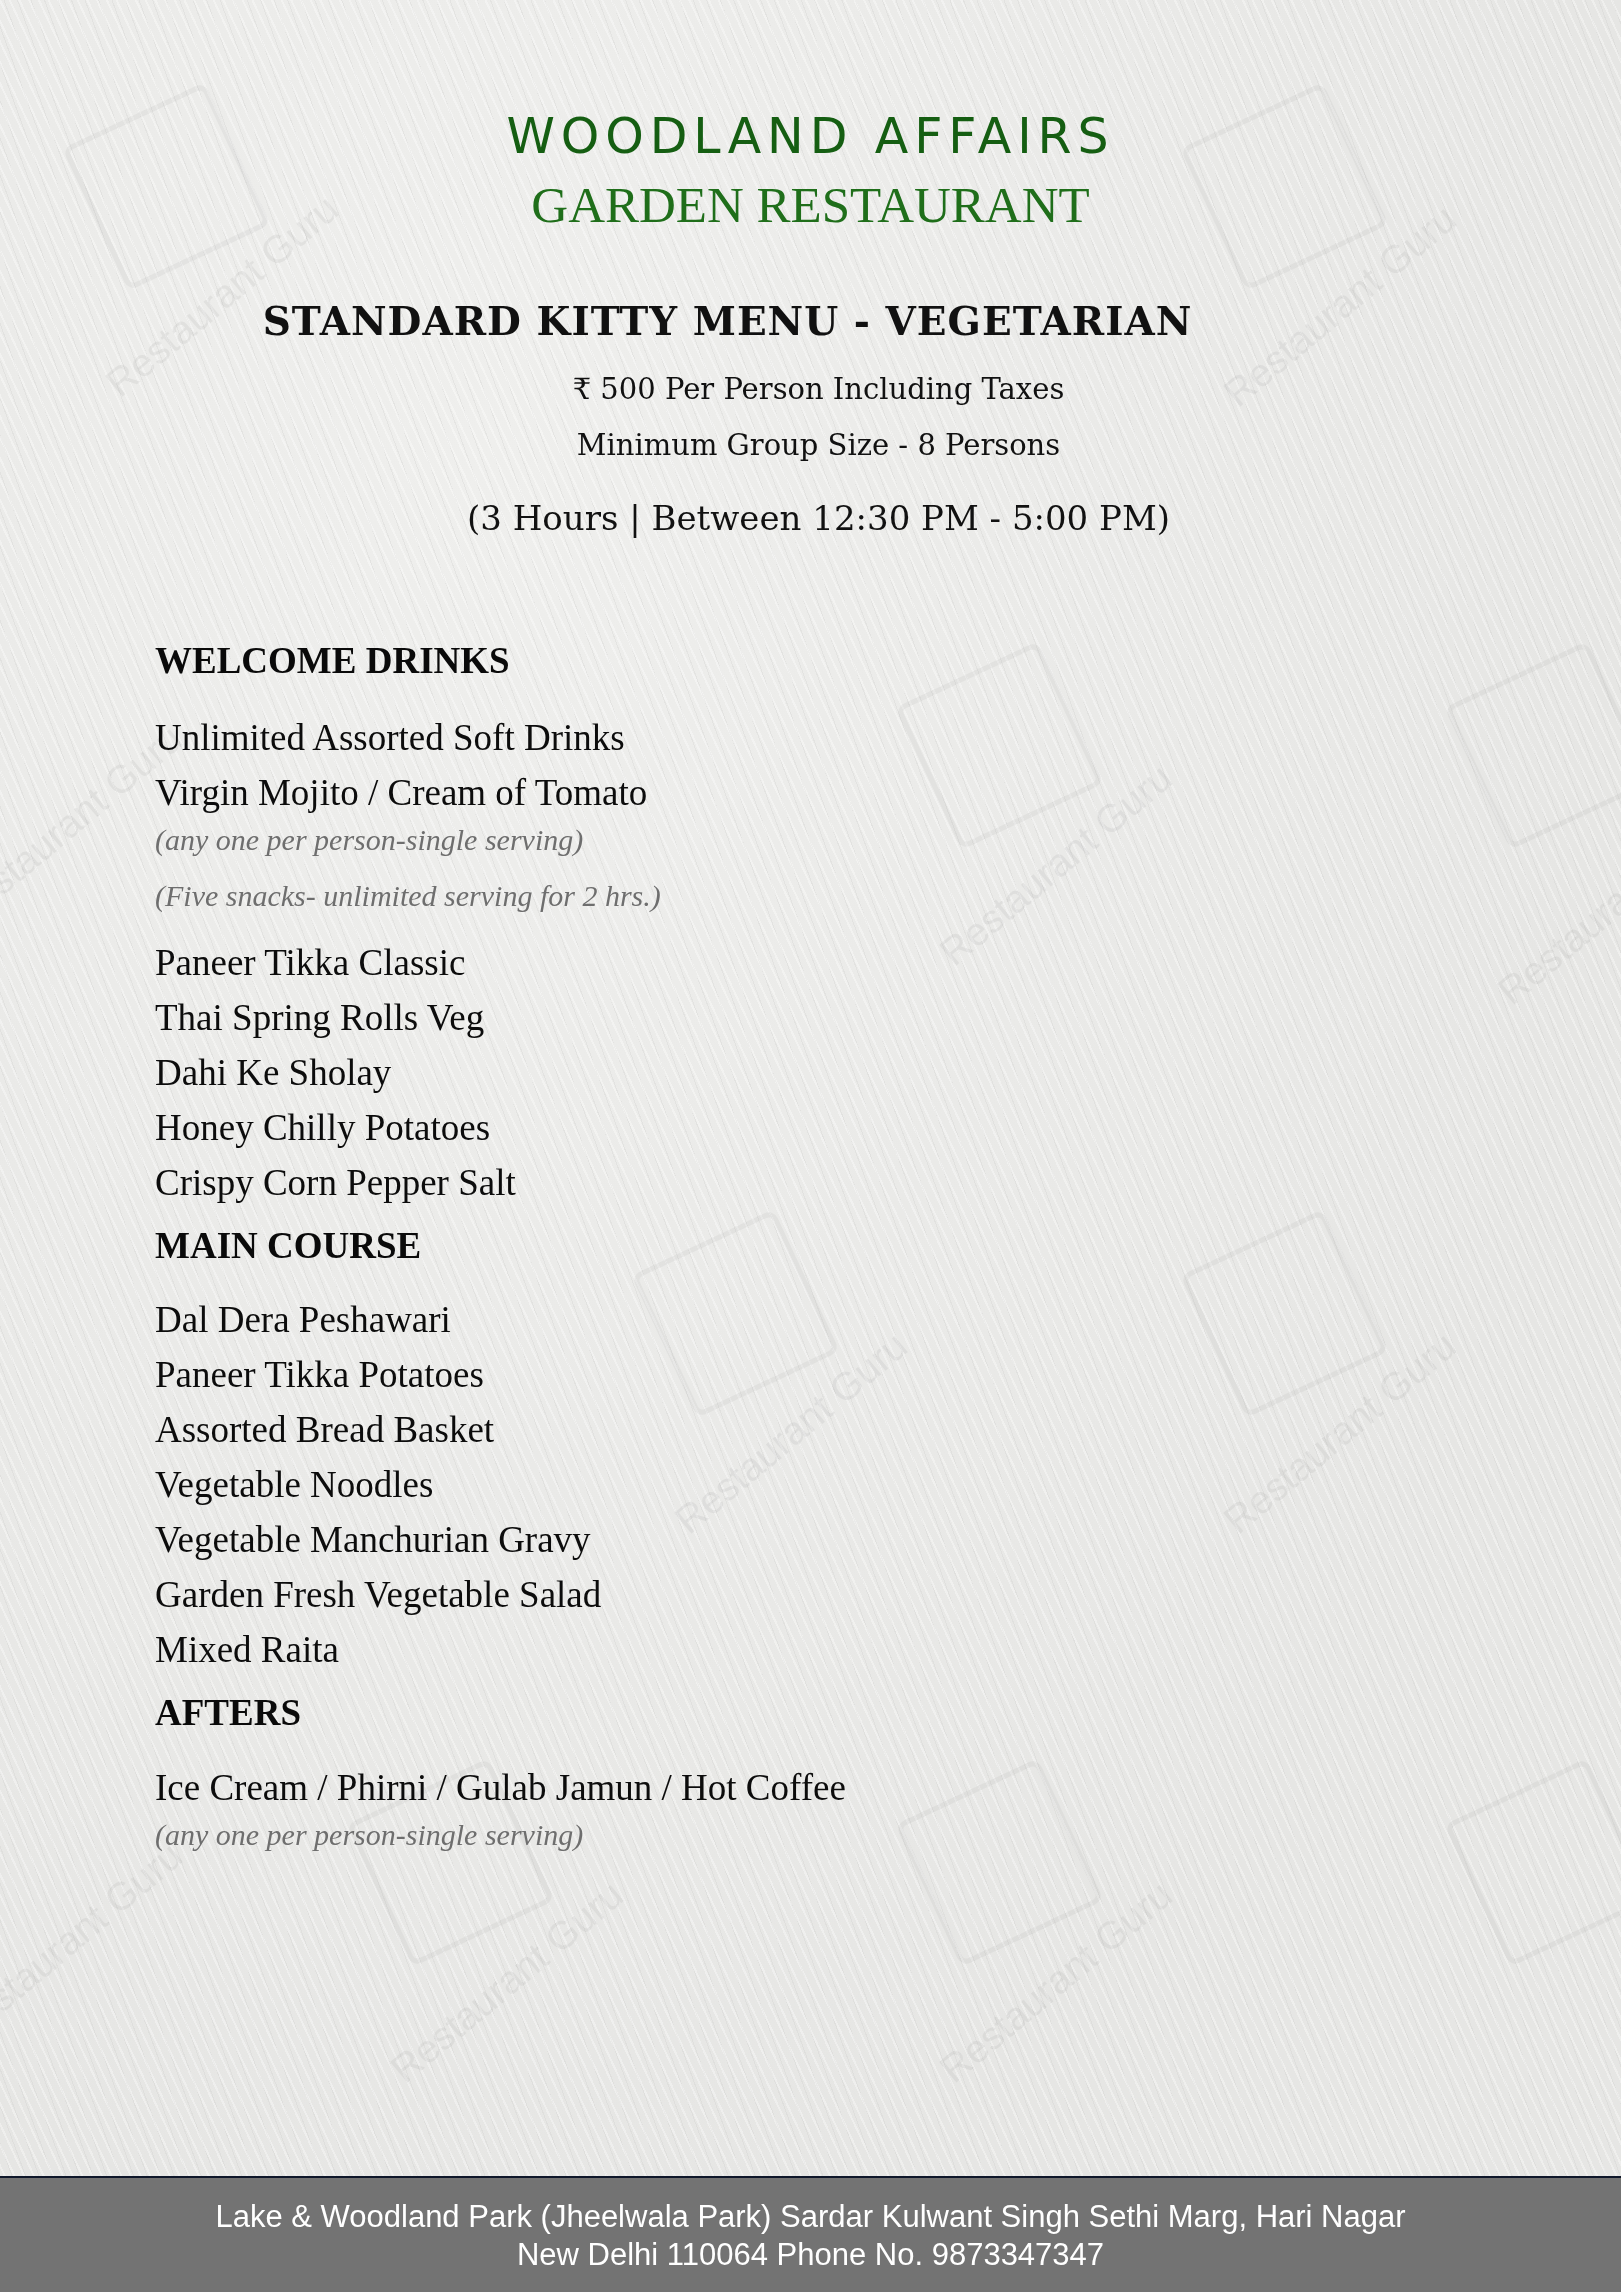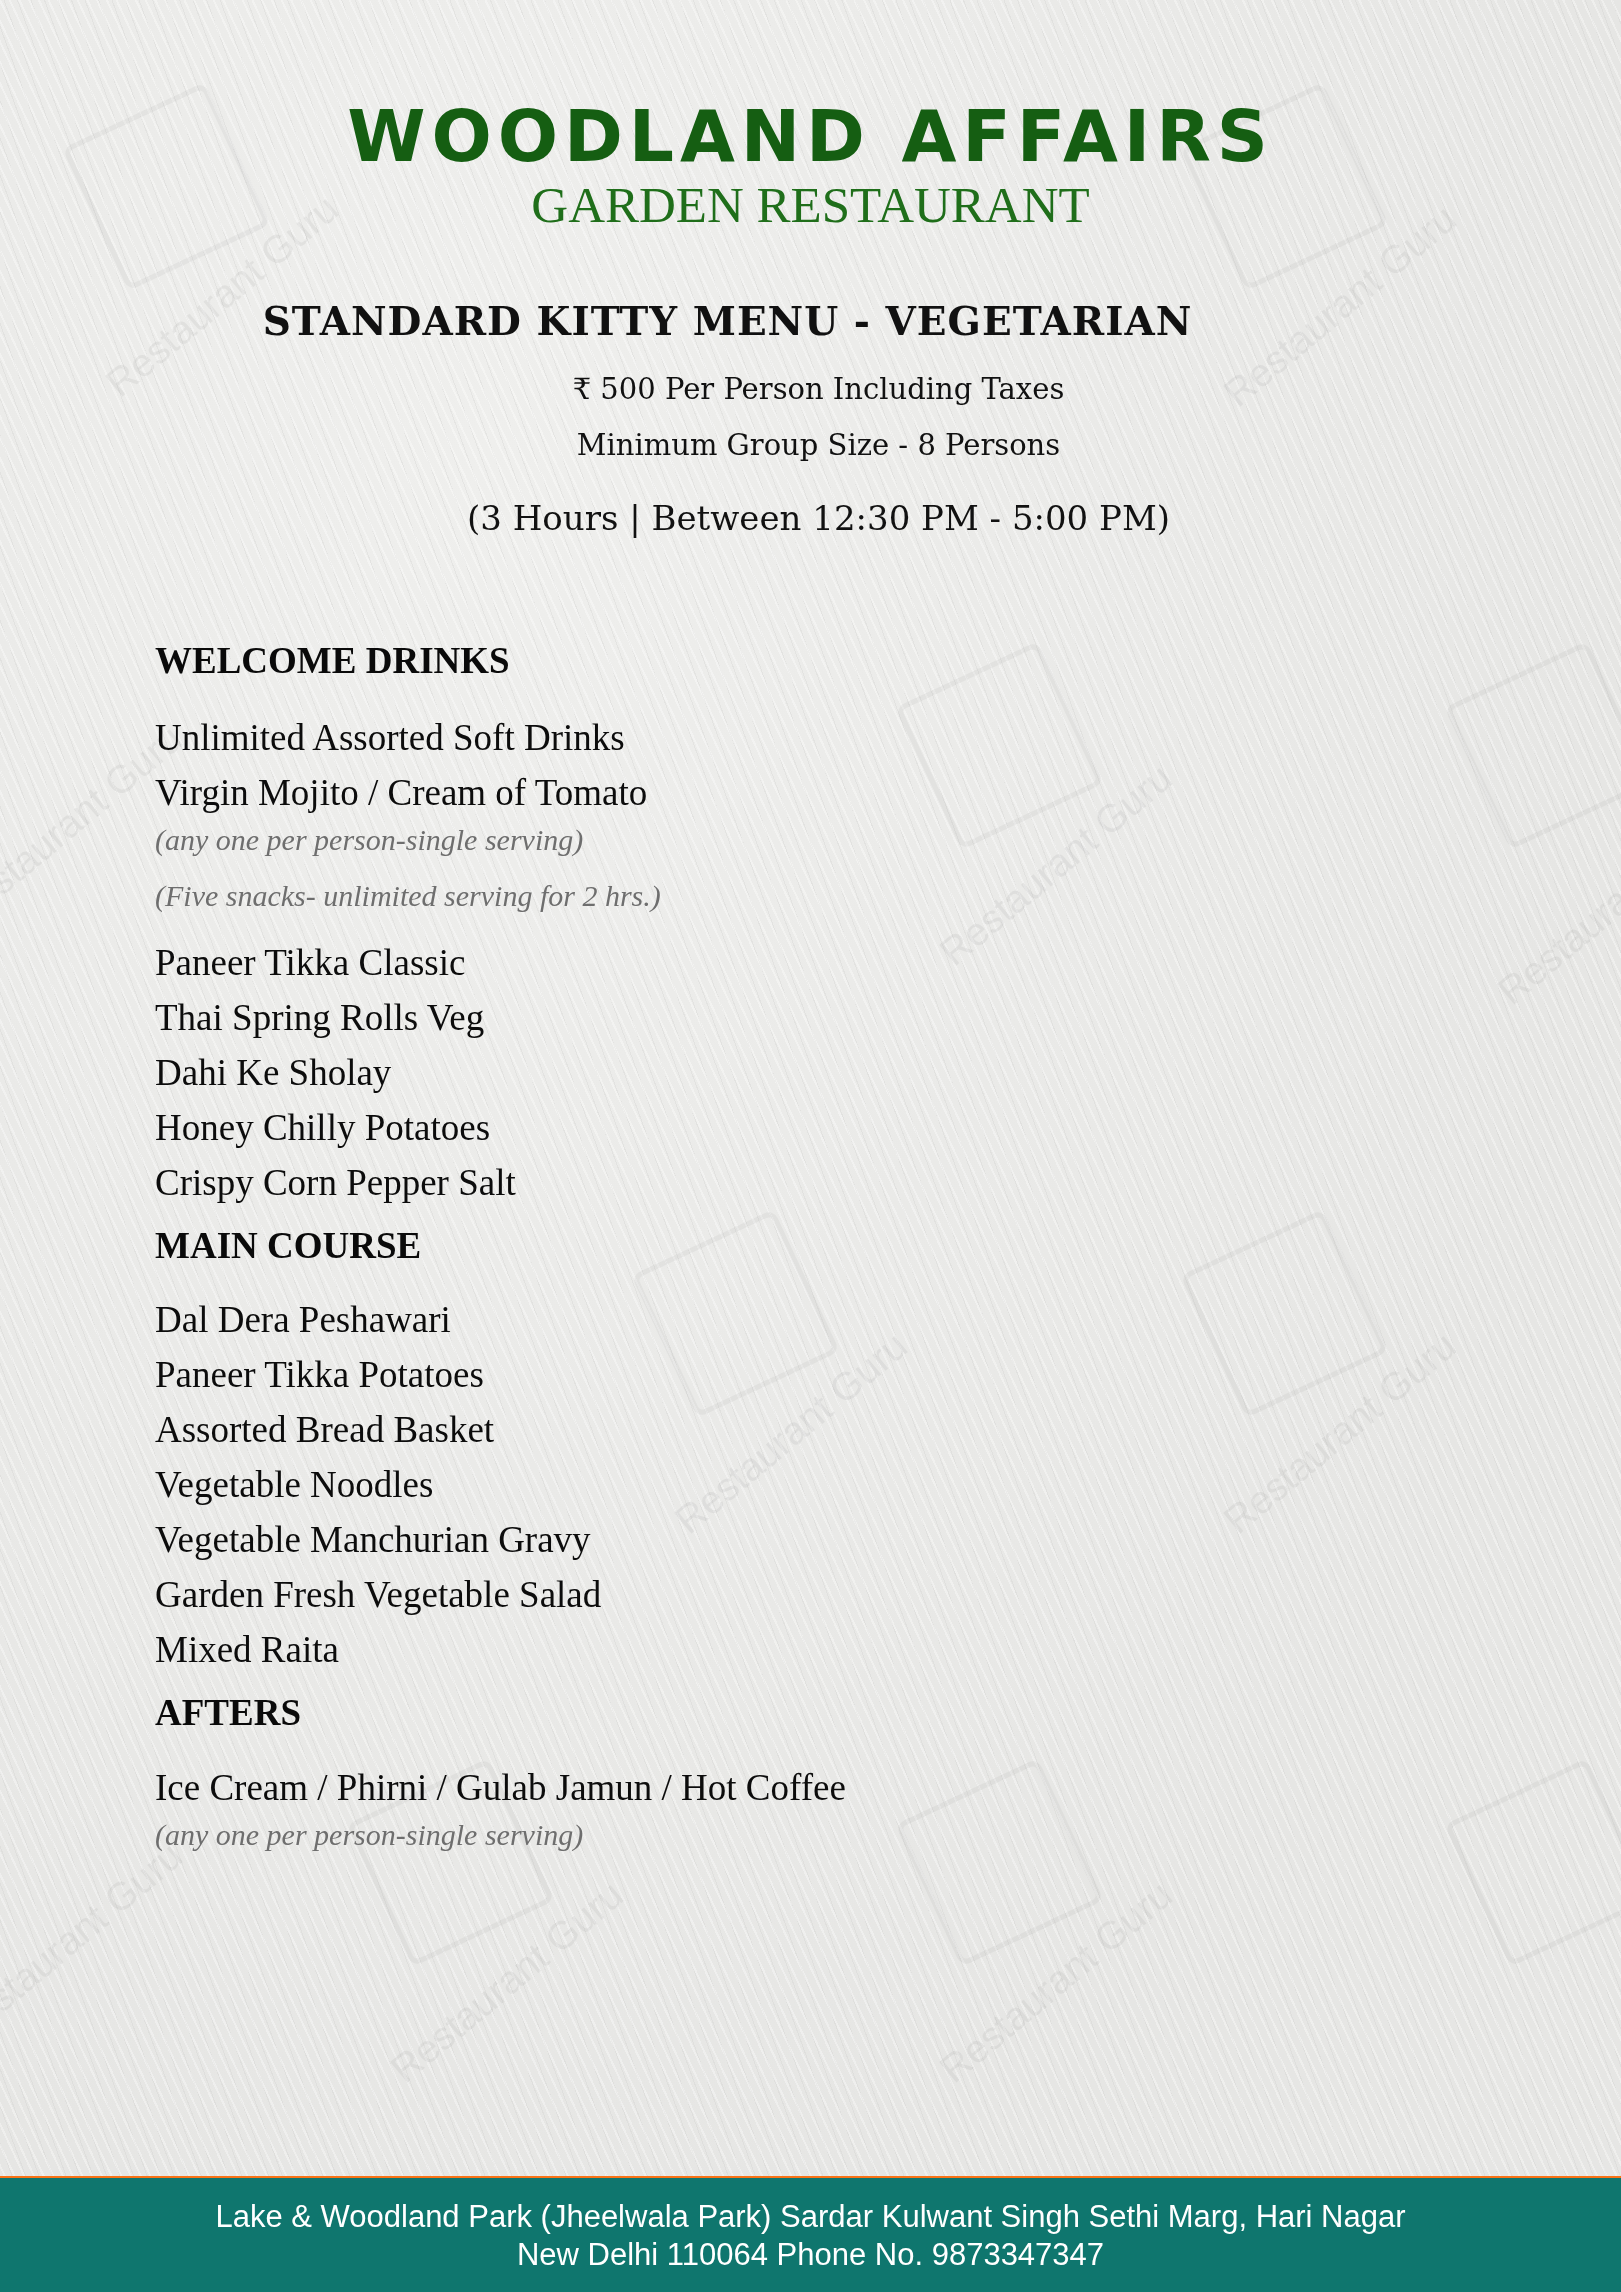--- a/index.html
+++ b/index.html
@@ -39,24 +39,24 @@
   }
   .header {
     position: absolute;
     top: 98px;
     left: 0;
     width: 1621px;
     text-align: center;
   }
   .brand-title {
     font-family: "DejaVu Sans", sans-serif;
-    font-size: 71px;
+    font-size: 49px;
     letter-spacing: 5.9px;
     color: #155e12;
-    font-weight: bold;
+    font-weight: normal;
     line-height: 78px;
     margin: 0;
   }
   .brand-subtitle {
     font-family: "Liberation Serif", serif;
     font-size: 51px;
     color: #1f6e1a;
     line-height: 59px;
     margin-top: 0px;
   }
@@ -114,22 +114,22 @@
   }
   .gap-sm { height: 21.6px; }
   .gap-md { height: 21.6px; }
 
   .footer {
     position: absolute;
     left: 0;
     top: 2176px;
     width: 1621px;
     height: 117px;
-    background: #0f766e;
-    border-top: 2px solid #f97316;
+    background: #737373;
+    border-top: 2px solid #0f172a;
     color: #ffffff;
     text-align: center;
     font-family: "Liberation Sans", sans-serif;
     font-size: 31px;
     line-height: 38px;
     box-sizing: border-box;
     padding-top: 19.6px;
   }
 </style>
 </head>

